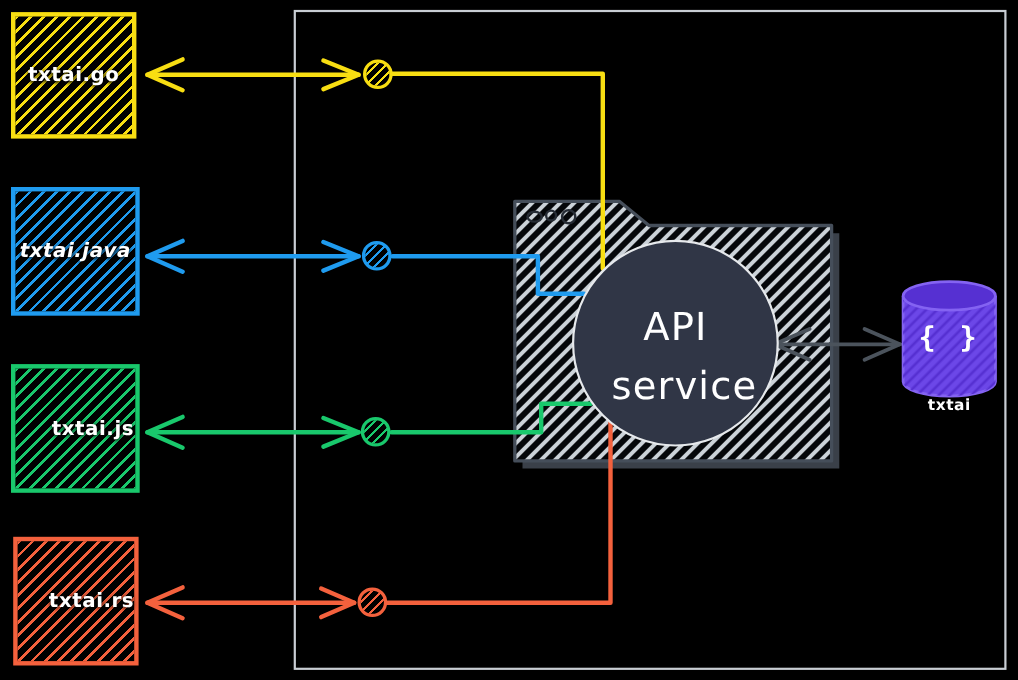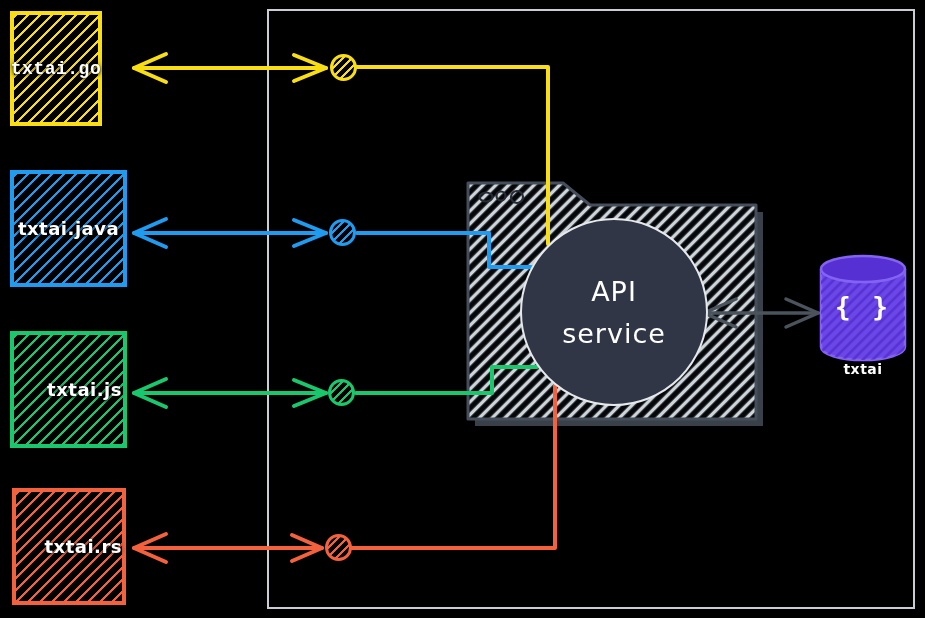--- a/index.html
+++ b/index.html
@@ -32,24 +32,24 @@
     align-items: center;
     justify-content: center;
   }
   .client-box .box-label {
     color: var(--text, #fff);
     font-size: 18px;
     font-weight: bold;
     letter-spacing: 0.5px;
     text-shadow: 0 1px 3px rgba(0,0,0,0.9), 0 0 6px rgba(0,0,0,0.7);
   }
-  .box-go   { left: 10px;  top: 11px;  width: 92px; height: 115px;
-              border-color: var(--yellow); background: repeating-linear-gradient(135deg, var(--yellow) 0 2.5px, transparent 2.5px 8.5px); font-family: Liberation Mono, monospace; }
+  .box-go   { left: 10px;  top: 11px;  width: 114px; height: 115px;
+              border-color: var(--yellow); background: repeating-linear-gradient(135deg, var(--yellow) 0 2.5px, transparent 2.5px 8.5px); }
   .box-java { left: 10px;  top: 170px; width: 117px; height: 117px;
-              border-color: var(--blue);   background: repeating-linear-gradient(135deg, var(--blue) 0 2.5px, transparent 2.5px 8.5px); }
+              border-color: var(--blue);   background: repeating-linear-gradient(135deg, var(--blue) 0 2.5px, transparent 2.5px 8.5px); font-style: italic; }
   .box-js   { left: 10px;  top: 331px; width: 117px; height: 117px;
               border-color: var(--green);  background: repeating-linear-gradient(135deg, var(--green) 0 2.5px, transparent 2.5px 8.5px); padding-left: 32px; }
   .box-rs   { left: 12px;  top: 488px; width: 114px; height: 117px;
               border-color: var(--red);    background: repeating-linear-gradient(135deg, var(--red) 0 2.5px, transparent 2.5px 8.5px); justify-content: flex-end; }
 
   
   .conn-dot {
     position: absolute;
     width: 27px; height: 27px;
     border: 3px solid;
@@ -84,21 +84,21 @@
   .cyl-body  { fill: var(--purple); stroke: var(--purple-light); stroke-width: 2.5; }
   .cyl-top   { fill: var(--purple-dark); stroke: var(--purple-light); stroke-width: 2.5; }
 
   
   .api-label {
     position: absolute;
     left: 556px; top: 271px;
     width: 116px;
     text-align: center;
     color: var(--text, #fff);
-    font-size: 27px;
+    font-size: 35px;
     line-height: 1.55;
     letter-spacing: 1px;
   }
   .braces {
     position: absolute;
     left: 833px; top: 292px;
     width: 60px;
     text-align: center;
     color: var(--text, #fff);
     font-size: 26px;

